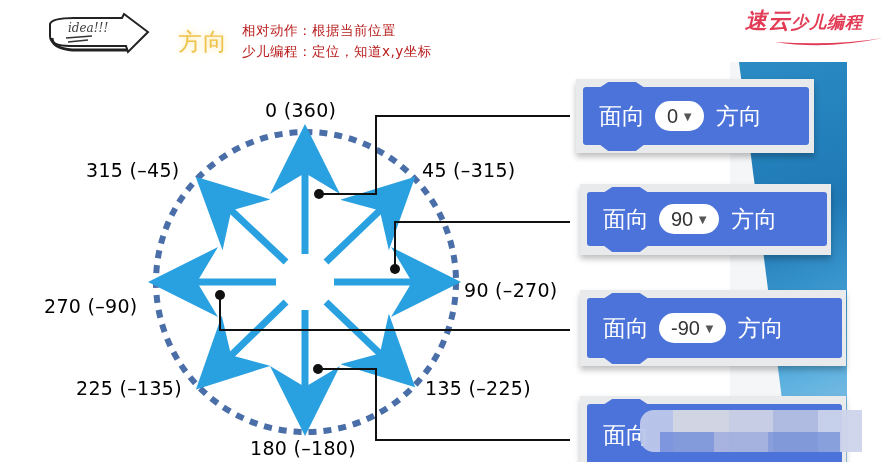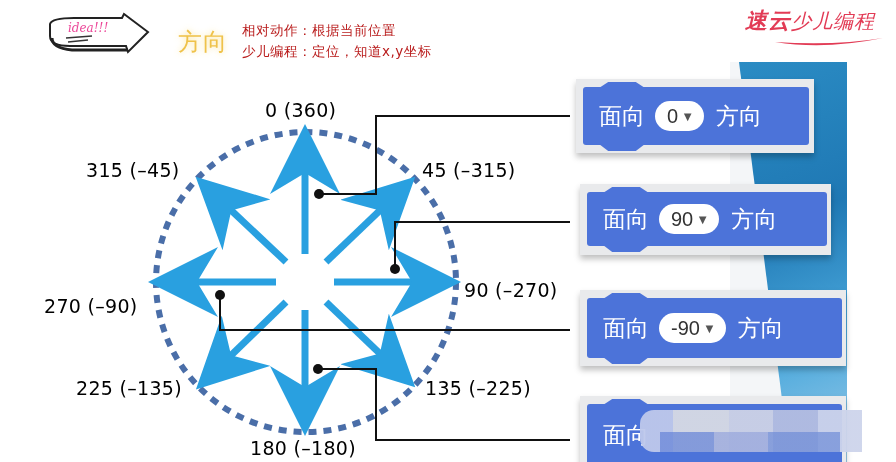--- a/index.html
+++ b/index.html
@@ -12,21 +12,21 @@
   .hdr-title {
     left: 178px; top: 26px; font-size: 24px; color: #efc24a;
     text-shadow: 0 0 6px rgba(250,220,120,0.8);
     letter-spacing: 1px;
   }
   .hdr-line { left: 242px; font-size: 13.5px; color: #b91c1c; letter-spacing: 0.5px; }
   .brand {
     left: 745px; top: 6px; font-family: "DejaVu Serif", serif; font-size: 22px;
     color: #e23b55; font-weight: bold; font-style: italic; letter-spacing: 1px;
   }
-  .brand small { font-size: 20px; font-weight: normal; }
+  .brand small { font-size: 17px; font-weight: bold; }
   .lbl { font-size: 19px; color: #000000; white-space: nowrap; letter-spacing: 0.3px; }
   .bg-blue {
     left: 730px; top: 62px; width: 117px; height: 400px;
     background: linear-gradient(160deg, #2b8cc4 0%, #1f78b4 40%, #4aa8dc 70%, #9ccbe8 100%);
   }
   .bg-tri-white {
     left: 730px; top: 62px; width: 60px; height: 400px;
     background: #f4f6f8;
     clip-path: polygon(0 0, 15% 0, 100% 100%, 0 100%);
   }
@@ -66,21 +66,21 @@
 </head>
 <body>
 
 <div class="abs" style="left:44px;top:12px;width:110px;height:50px;">
   <svg width="110" height="50" viewBox="0 0 110 50">
     <path d="M6 12 Q8 6 30 6 L78 6 L80 2 L104 20 L84 40 L82 34 L26 34 Q6 34 6 24 Z" fill="#fff" stroke="#222" stroke-width="2"></path>
     <path d="M8 26 Q8 36 28 38 L84 38" fill="none" stroke="#222" stroke-width="3"></path>
     <line x1="22" y1="26" x2="48" y2="24" stroke="#333" stroke-width="1.5"></line>
     <line x1="24" y1="30" x2="44" y2="28" stroke="#333" stroke-width="1.5"></line>
   </svg>
-  <span class="abs" style="left:24px;top:9px;font-size:12px;font-style:italic;color:#ec4899;font-family:'DejaVu Serif',serif;">idea!!!</span>
+  <span class="abs" style="left:24px;top:9px;font-size:12px;font-style:italic;color:#404040;font-family:'DejaVu Serif',serif;">idea!!!</span>
 </div>
 
 <div class="abs hdr-title">方向</div>
 <div class="abs hdr-line" style="top:22px;">相对动作：根据当前位置</div>
 <div class="abs hdr-line" style="top:43px;">少儿编程：定位，知道x,y坐标</div>
 
 <div class="abs brand">
   <span>速云</span><small>少儿编程</small>
   <svg class="abs" style="left:30px;top:30px" width="110" height="12">
     <path d="M0 6 Q50 14 108 2 Q60 10 0 6Z" fill="#e23b55"></path>

